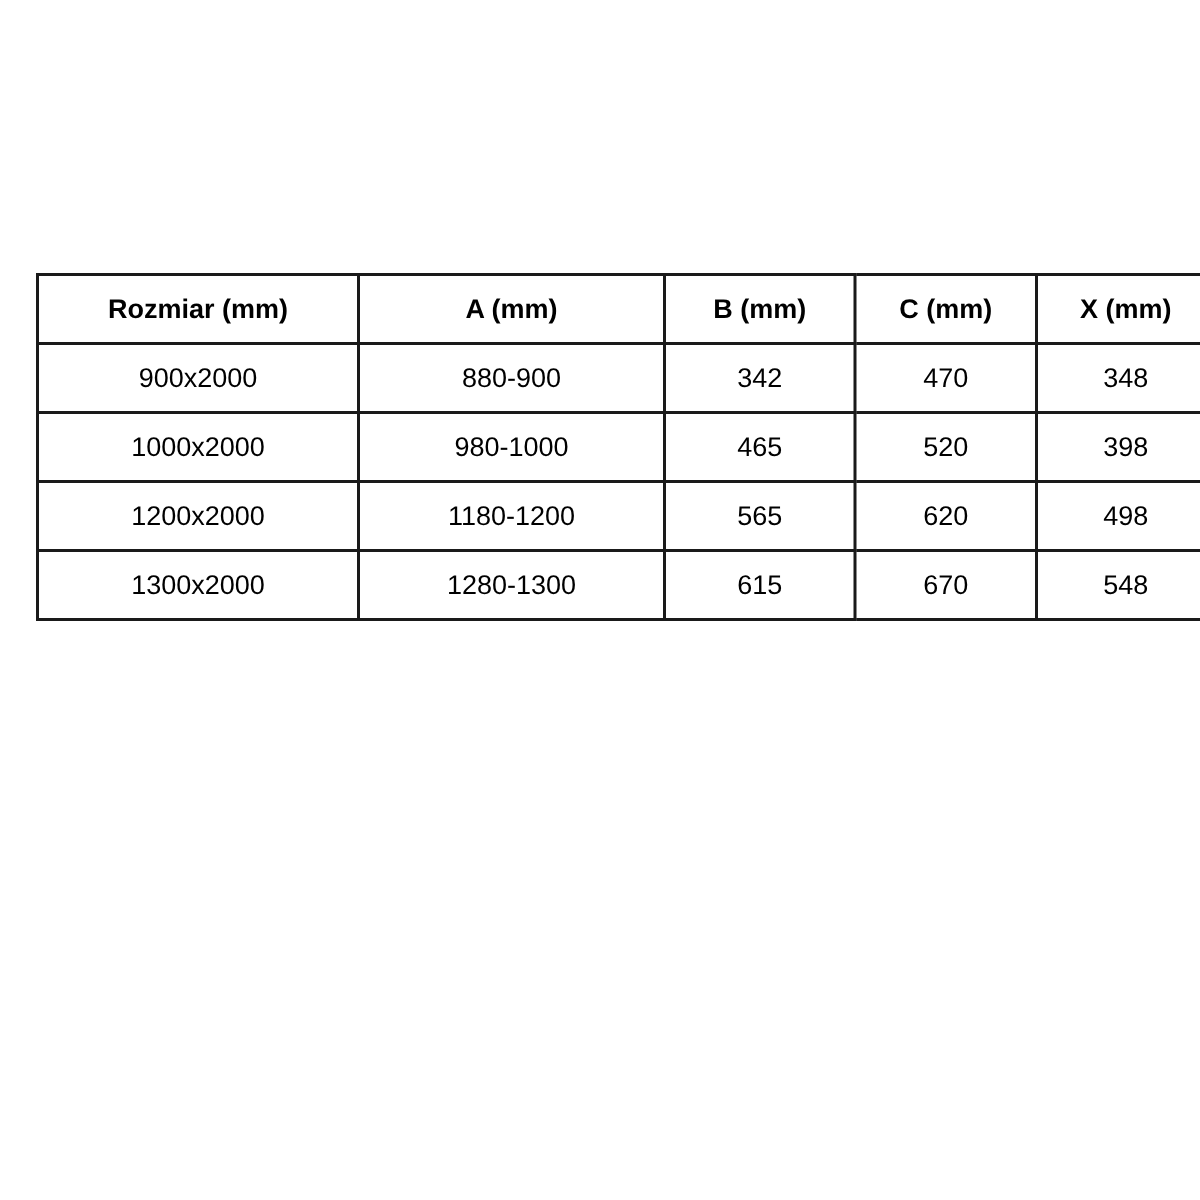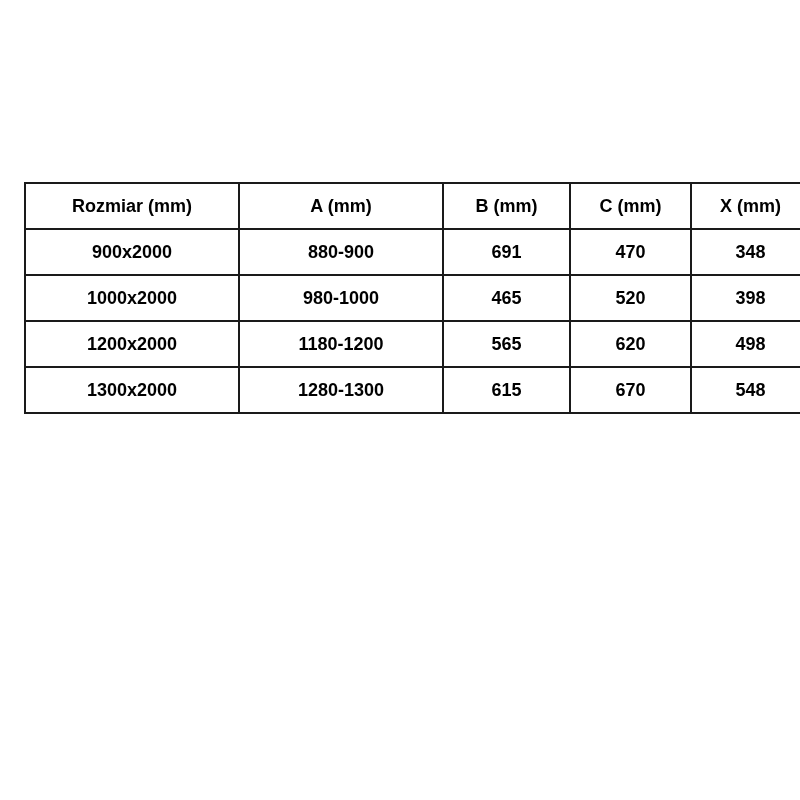--- a/index.html
+++ b/index.html
@@ -35,21 +35,21 @@
     padding: 0 2px;
     font-size: 18px;
     line-height: 1;
     overflow: hidden;
     white-space: nowrap;
   }
   table.spec-table th {
     font-weight: bold;
   }
   table.spec-table td {
-    font-weight: bold;
+    font-weight: normal;
   }
   col.c-rozmiar { width: 214px; }
   col.c-a       { width: 204px; }
   col.c-b       { width: 127px; }
   col.c-c       { width: 121px; }
   col.c-x       { width: 119px; }
 </style>
 </head>
 <body>
 
@@ -68,21 +68,21 @@
         <th>A (mm)</th>
         <th>B (mm)</th>
         <th>C (mm)</th>
         <th>X (mm)</th>
       </tr>
     </thead>
     <tbody>
         <tr>
           <td>900x2000</td>
           <td>880-900</td>
-          <td>691</td>
+          <td>342</td>
           <td>470</td>
           <td>348</td>
         </tr>
         <tr>
           <td>1000x2000</td>
           <td>980-1000</td>
           <td>465</td>
           <td>520</td>
           <td>398</td>
         </tr>

